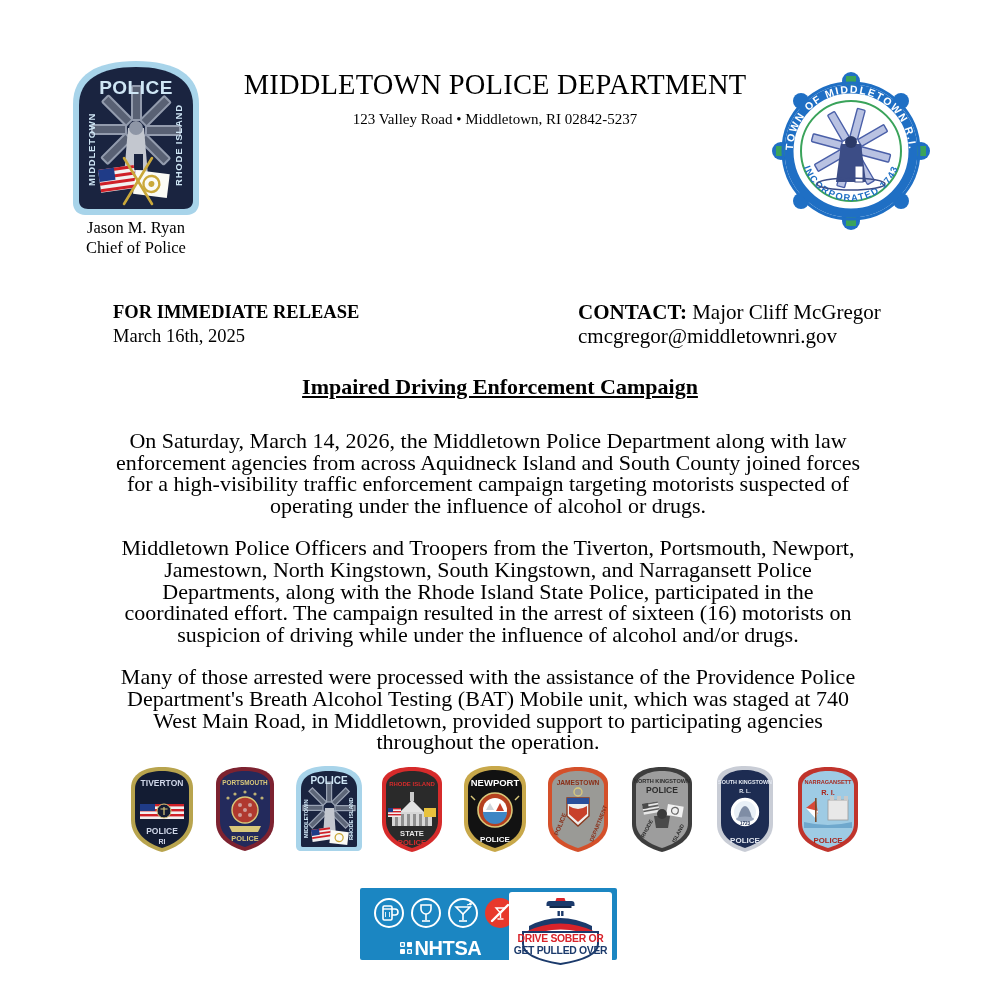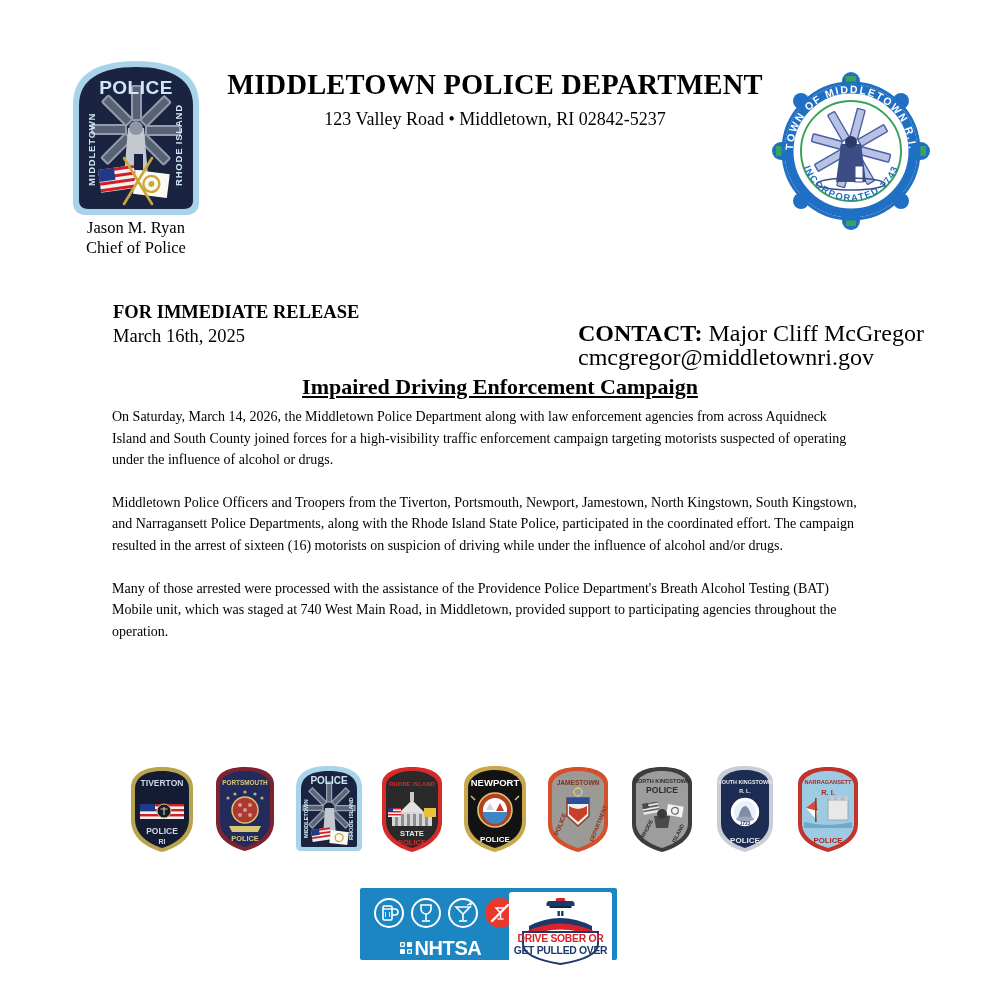--- a/index.html
+++ b/index.html
@@ -44,27 +44,27 @@
 
   .title-block {
     position: absolute;
     left: 215px;
     top: 68px;
     width: 560px;
     text-align: center;
   }
   .dept-title {
     font-size: 28.5px;
-    font-weight: bold;
+    font-weight: normal;
     letter-spacing: 0.2px;
     line-height: 34px;
     white-space: nowrap;
   }
   .dept-address {
-    font-size: 18px;
+    font-size: 15px;
     line-height: 27px;
     margin-top: 4px;
     white-space: nowrap;
   }
   .dept-phone {
     font-size: 18.5px;
     line-height: 26px;
     white-space: nowrap;
   }
 
@@ -89,23 +89,22 @@
     left: 113px;
     top: 0;
     font-size: 18.5px;
     line-height: 24px;
   }
   .release-left .l1 { font-weight: bold; }
   .release-right {
     position: absolute;
     left: 578px;
     top: 0;
-    font-size: 24px;
+    font-size: 21px;
     line-height: 24px;
-    margin-top: 21px;
   }
   .release-right .l1 { white-space: nowrap; }
   .release-right .lbl { font-weight: bold; }
   .release-right .l2 {
     white-space: nowrap;
     padding-right: 34px;
   }
 
   .headline {
     position: absolute;
@@ -115,25 +114,25 @@
     text-align: center;
     font-size: 22px;
     font-weight: bold;
     text-decoration: underline;
   }
 
   
   .body-copy {
     position: absolute;
     left: 112px;
-    top: 406px;
+    top: 430px;
     width: 752px;
-    font-size: 14px;
+    font-size: 22px;
     line-height: 21.6px;
-    text-align: left;
+    text-align: center;
   }
   .body-copy p {
     margin: 0 0 21px 0;
   }
 
   
   .patch-row {
     position: absolute;
     left: 125px;
     top: 758px;

